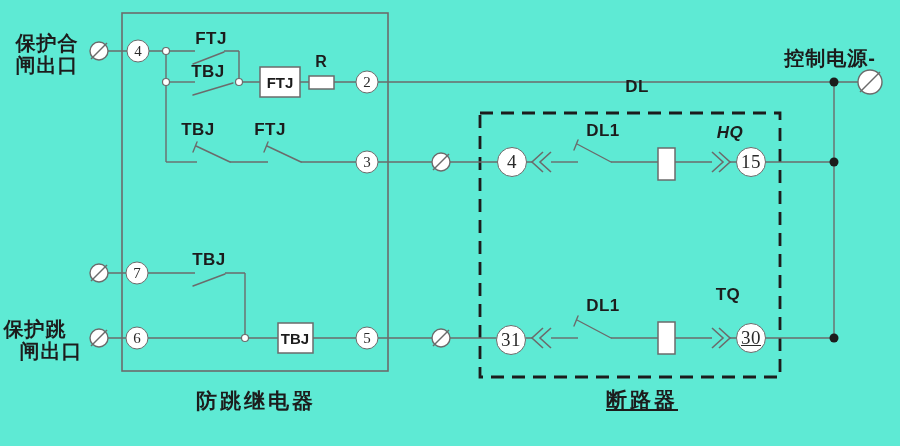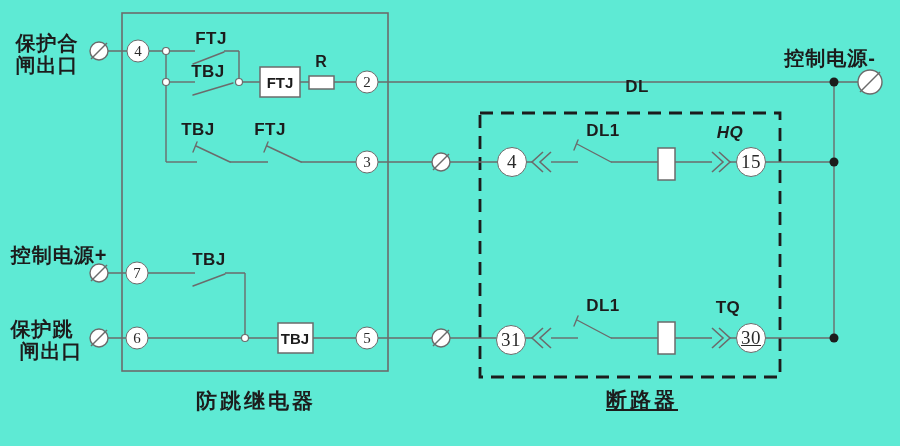--- a/index.html
+++ b/index.html
@@ -139,41 +139,40 @@
       <g fill="#1c1c1c" stroke="none">
         <circle cx="834" cy="82" r="4.5"></circle>
         <circle cx="834" cy="162" r="4.5"></circle>
         <circle cx="834" cy="338" r="4.5"></circle>
       </g>
     </g>
   </svg>
 
   <div class="lbl zh" style="left:47px;top:33px;">保护合</div>
   <div class="lbl zh" style="left:47px;top:55px;">闸出口</div>
-  <div class="lbl zh" style="left:59px;top:245px;">控制电源+</div>
-  <div class="lbl zh" style="left:42px;top:319px;">保护跳</div>
+  <div class="lbl zh" style="left:35px;top:319px;">保护跳</div>
   <div class="lbl zh" style="left:51px;top:341px;">闸出口</div>
 
   <div class="lbl zh-title" style="left:256px;top:390px;">防跳继电器</div>
 
   <div class="lbl zh" style="left:830px;top:48px;">控制电源-</div>
   <div class="lbl zh-title" style="left:642px;top:389px;text-decoration:underline;">断路器</div>
   <div class="lbl lt" style="left:637px;top:78px;text-align:right;">DL</div>
 
   <div class="lbl lt" style="left:211px;top:30px;">FTJ</div>
   <div class="lbl lt" style="left:208px;top:63px;">TBJ</div>
   <div class="lbl lt" style="left:198px;top:121px;">TBJ</div>
   <div class="lbl lt" style="left:270px;top:121px;">FTJ</div>
   <div class="lbl lt" style="left:209px;top:251px;">TBJ</div>
   <div class="lbl lt" style="left:603px;top:122px;">DL1</div>
   <div class="lbl lt" style="left:603px;top:297px;">DL1</div>
 
   <div class="lbl lt-sm" style="left:321px;top:54px;">R</div>
   <div class="lbl lt" style="left:730px;top:124px;font-style:italic;">HQ</div>
-  <div class="lbl lt" style="left:728px;top:299px;">TQ</div>
+  <div class="lbl lt" style="left:728px;top:286px;">TQ</div>
   <div class="boxlbl" style="left:280px;top:82px;">FTJ</div>
   <div class="boxlbl" style="left:295px;top:338px;">TBJ</div>
 
   <div class="circ small" style="left:138px;top:51px;">4</div>
   <div class="circ small" style="left:367px;top:82px;">2</div>
   <div class="circ small" style="left:367px;top:162px;">3</div>
   <div class="circ small" style="left:137px;top:273px;">7</div>
   <div class="circ small" style="left:137px;top:338px;">6</div>
   <div class="circ small" style="left:367px;top:338px;">5</div>
   <div class="circ big" style="left:512px;top:162px;">4</div>

